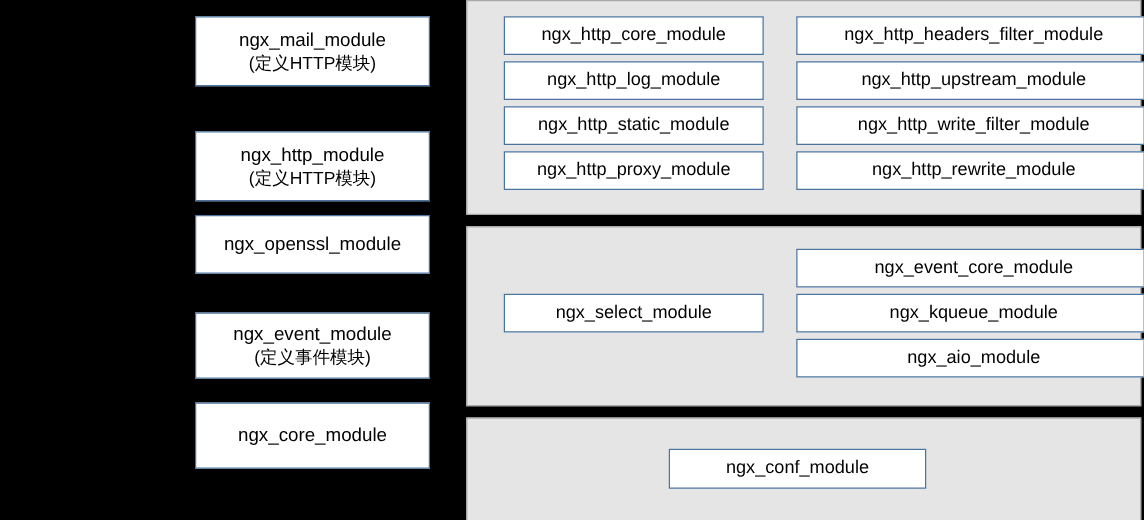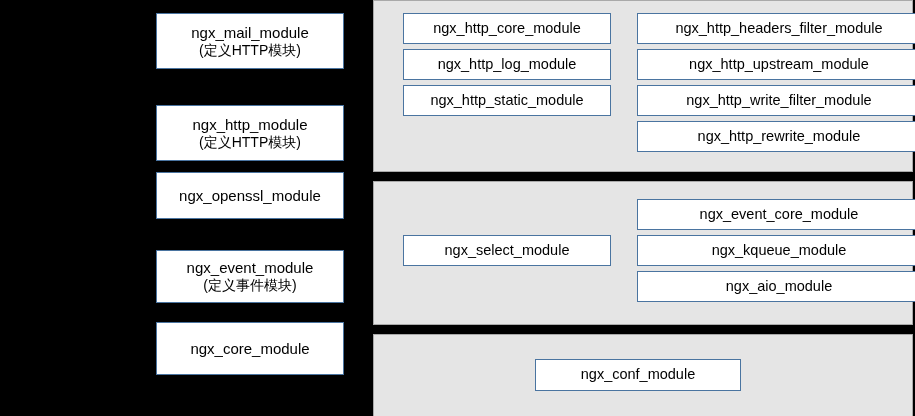--- a/index.html
+++ b/index.html
@@ -122,20 +122,21 @@
   </div>
 
   <div class="mbox left-box" id="left-box-4">
     <span class="line1">ngx_core_module</span>
   </div>
 
   <div class="panel" id="panel-http">
     <div class="mbox pbox col-left row0">ngx_http_core_module</div>
     <div class="mbox pbox col-left row2">ngx_http_static_module</div>
     <div class="mbox pbox col-left row1">ngx_http_log_module</div>
+    <div class="mbox pbox col-left row3">ngx_http_proxy_module</div>
 
     <div class="mbox pbox col-right row0">ngx_http_headers_filter_module</div>
     <div class="mbox pbox col-right row1">ngx_http_upstream_module</div>
     <div class="mbox pbox col-right row3">ngx_http_rewrite_module</div>
     <div class="mbox pbox col-right row2">ngx_http_write_filter_module</div>
   </div>
 
   <div class="panel" id="panel-event">
     <div class="mbox pbox col-left erow1">ngx_select_module</div>
 

